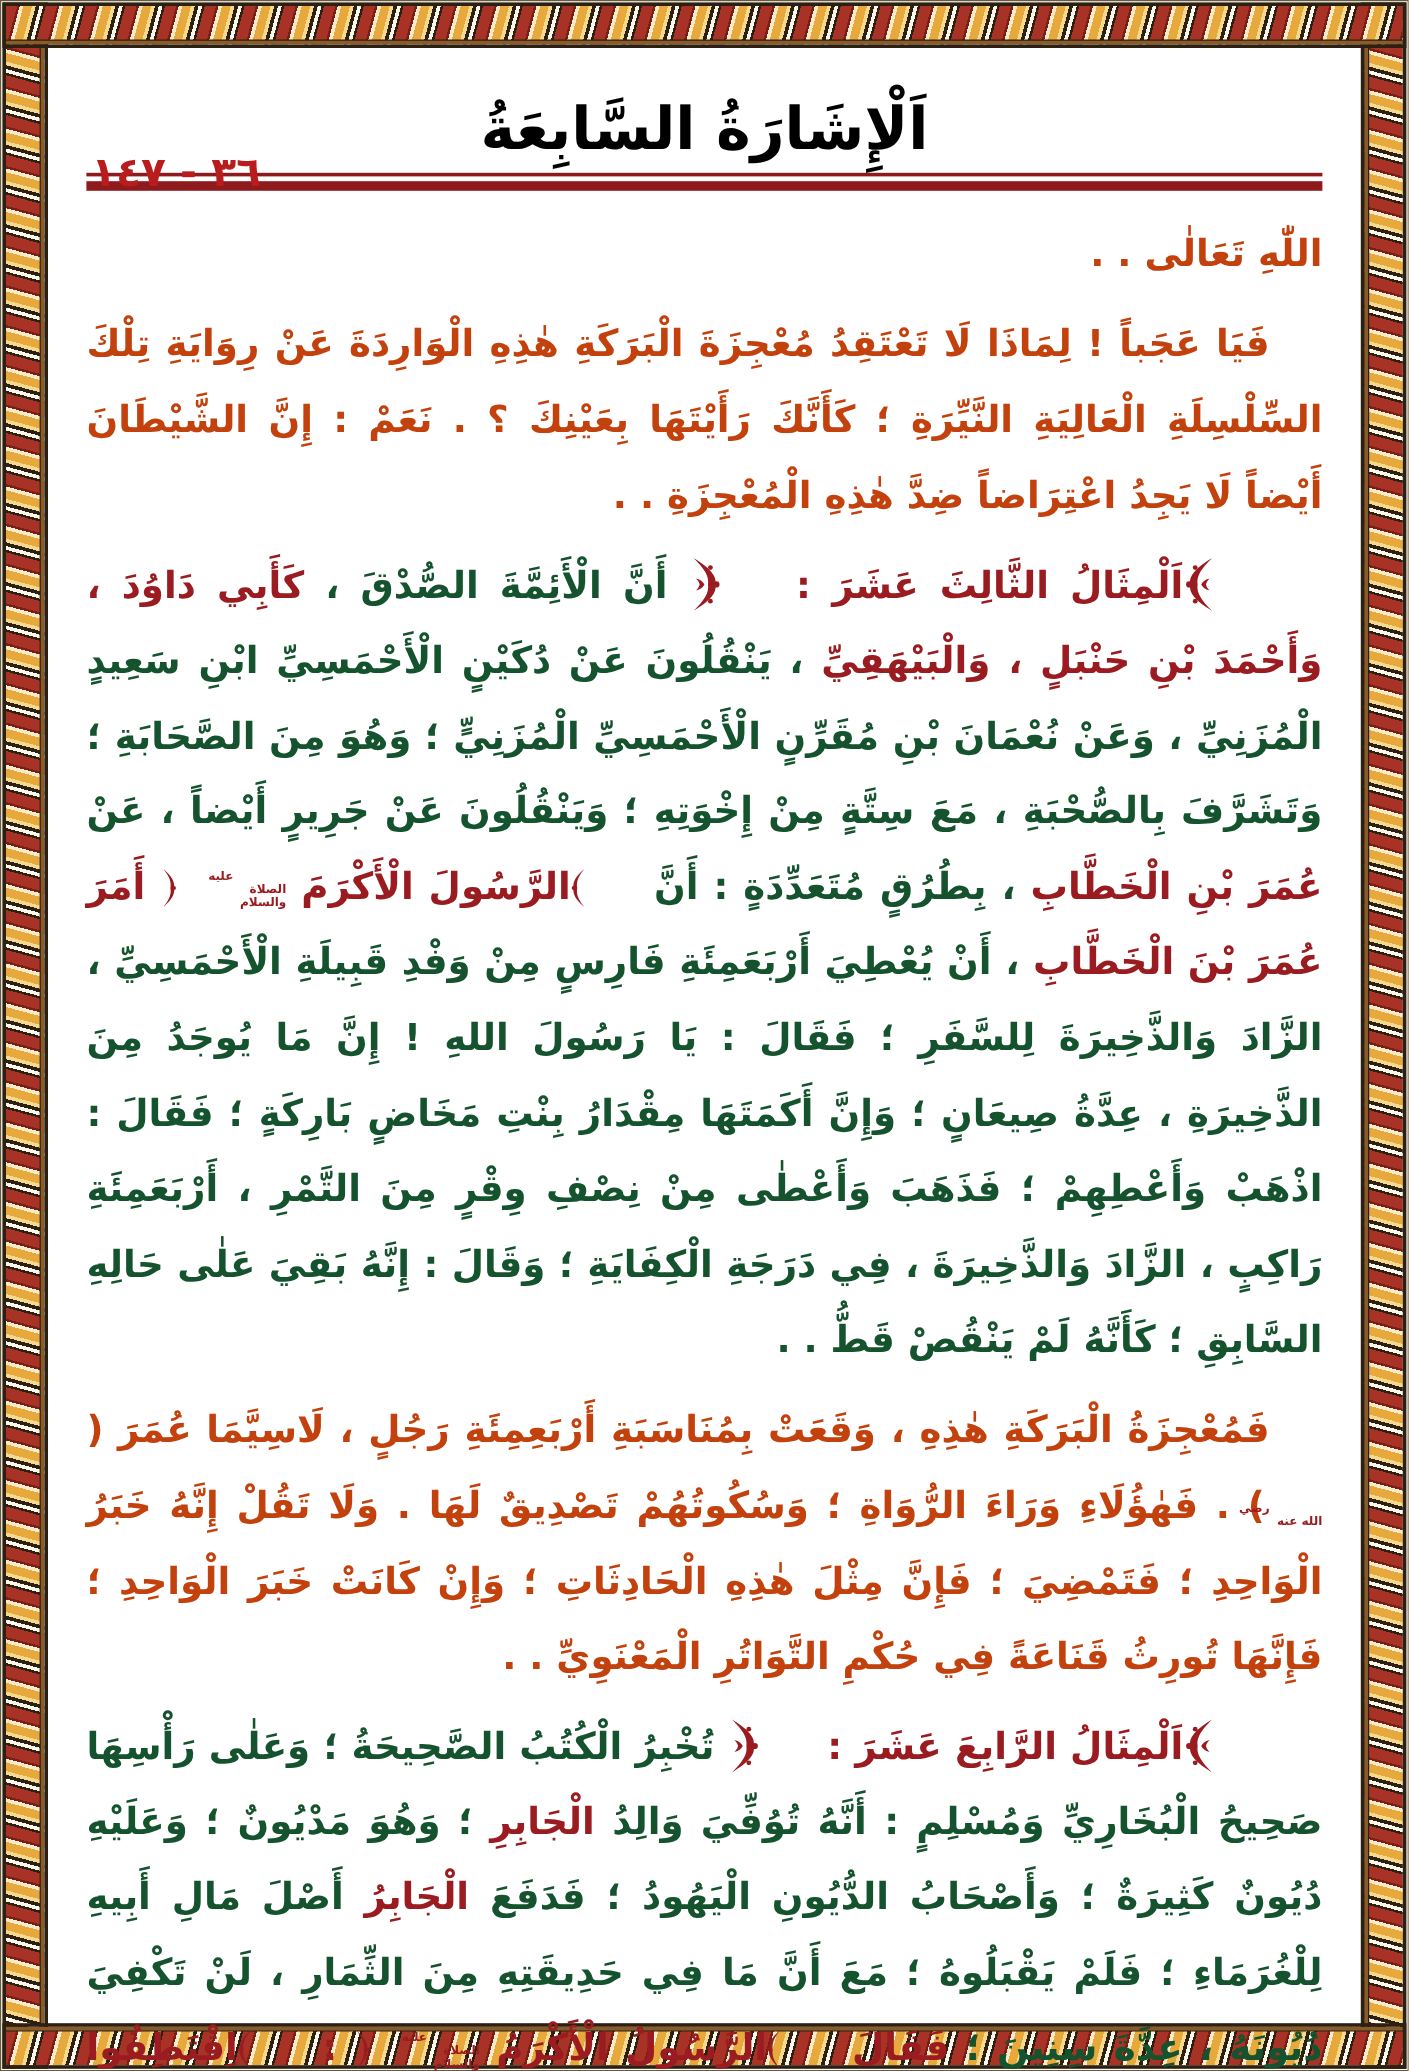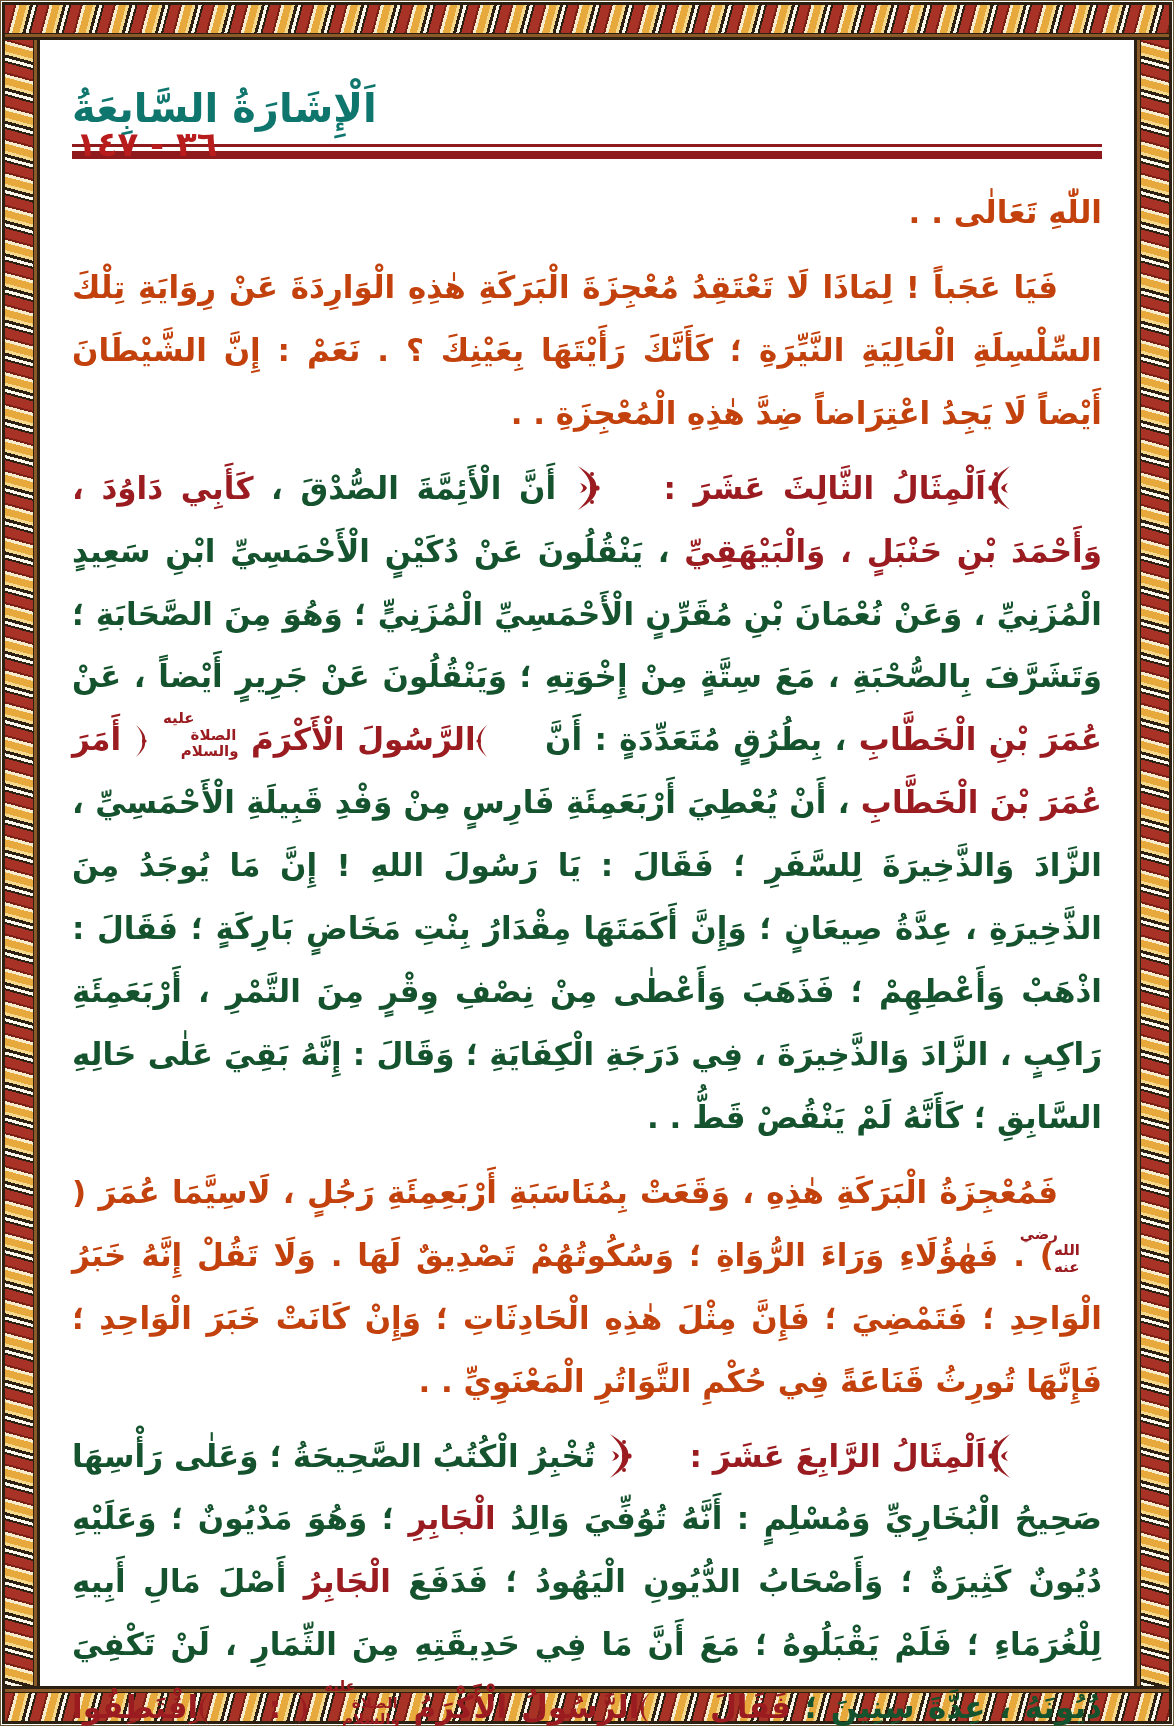--- a/index.html
+++ b/index.html
@@ -37,21 +37,21 @@
   
   .content{position:absolute;inset:38px;padding:20px 34px 0;z-index:3;direction:rtl;}
   .header{position:relative;height:66px;margin-top:18px;}
   .page-num{
     position:absolute;left:4px;top:8px;
     font-size:34px;font-weight:bold;color:#b91c1c;direction:rtl;
     letter-spacing:2px;
     margin-top:40px;
   }
   .title{
-    text-align:left;font-size:40px;font-weight:bold;color:#0f766e;
+    text-align:center;font-size:49px;font-weight:bold;color:#000000;
     line-height:64px;
   }
   .rule{height:4px;margin-top:2px;border-top:3px solid #8e1a1e;border-bottom:8px solid #8e1a1e;}
 
   .body-text{
     margin-top:22px;
     direction:rtl;
     text-align:justify;
     font-size:31px;
     font-weight:bold;
@@ -63,22 +63,22 @@
   .para.jlast{text-align-last:justify;}
   .seg-dark{color:#14532d;}
   .seg-red{color:#c2410c;}
   .seg-red-bold{color:#9a1c20;}
   .icon{display:inline-block;}
   .icon svg{vertical-align:-12px;}
   .icon.quote-open svg,.icon.quote-close svg{vertical-align:-8px;}
   .icon.orn-close svg,.icon.quote-close svg{transform:scaleX(-1);}
   .badge{
     display:inline-block;width:48px;
-    font-size:15px;line-height:1.1;font-weight:bold;
-    text-align:left;color:#9a1c20;
+    font-size:10px;line-height:1.1;font-weight:bold;
+    text-align:right;color:#9a1c20;
     vertical-align:-6px;white-space:normal;
   }
 </style>
 </head>
 <body>
 
 <div class="page">
   <div class="frame frame-h frame-top"></div>
   <div class="frame frame-h frame-bottom"></div>
   <div class="frame frame-v frame-left"></div>

